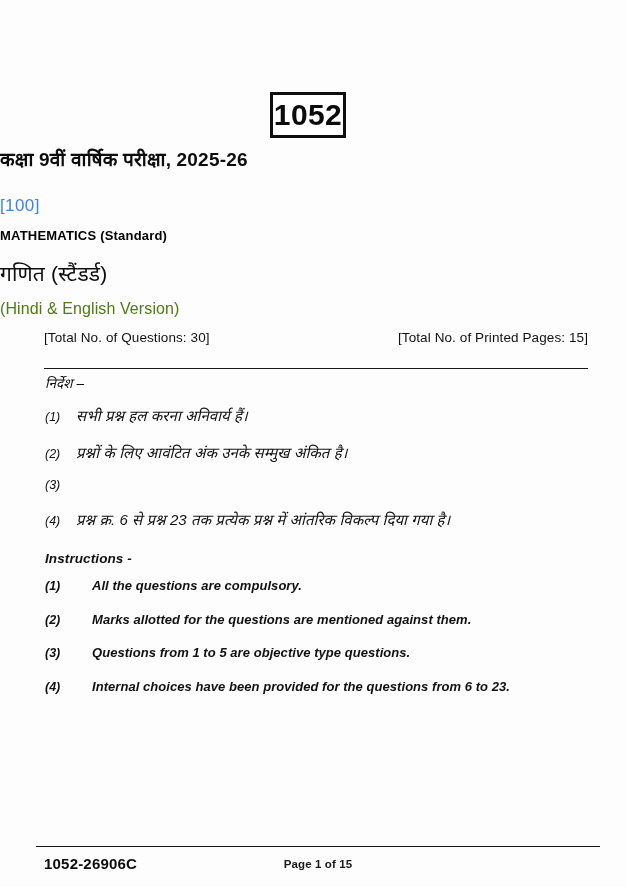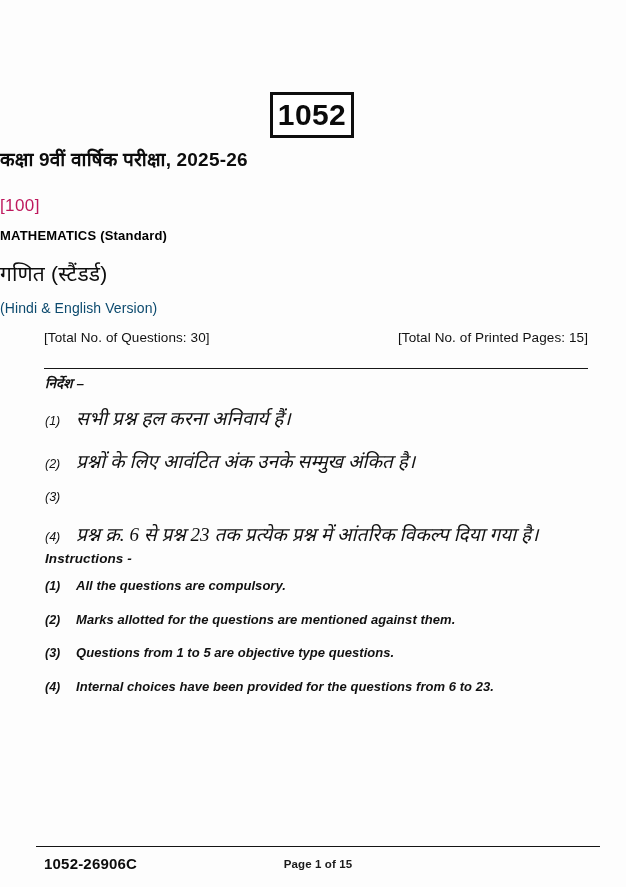--- a/index.html
+++ b/index.html
@@ -47,21 +47,21 @@
     color: #333;
     position: relative;
     top: -1px;
   }
 
   
   .code-box {
     position: absolute;
     left: 270px;
     top: 92px;
-    width: 84px;
+    width: 76px;
     height: 46px;
     border: 3px solid #0e0e0e;
     box-sizing: border-box;
     display: flex;
     align-items: center;
     justify-content: center;
     background: #fff;
   }
   .code-box-inner {
     font-size: 30px;
@@ -84,45 +84,45 @@
     font-weight: 700;
     letter-spacing: 0.2px;
     color: #0d0d0d;
   }
 
   .paper-code {
     top: 196px;
     font-size: 17px;
     font-weight: 400;
     letter-spacing: 0.4px;
-    color: #be185d;
+    color: #3b82f6;
   }
 
   .subject-en {
     top: 228px;
     font-size: 13px;
     font-weight: 700;
     letter-spacing: 0.2px;
     color: #000000;
   }
 
   .subject-hi {
     top: 259px;
     font-size: 21px;
     font-weight: 500;
     letter-spacing: 0.2px;
     color: #0d0d0d;
   }
 
   .version-line {
     top: 300px;
-    font-size: 14px;
+    font-size: 16px;
     font-weight: 400;
     letter-spacing: 0.1px;
-    color: #0c4a6e;
+    color: #4d7c0f;
   }
 
   
   .meta {
     position: absolute;
     left: 44px;
     right: 38px;
     font-size: 13.5px;
     color: #111;
     letter-spacing: 0.1px;
@@ -149,21 +149,21 @@
   .sec-heading {
     position: absolute;
     left: 45px;
     font-size: 13.5px;
     color: #111;
     letter-spacing: 0.1px;
   }
   .sec-heading.hi {
     top: 374px;
     font-style: italic;
-    font-weight: 700;
+    font-weight: 400;
   }
   .sec-heading.en {
     top: 551px;
     font-style: italic;
     font-weight: 600;
   }
 
   .inst-list {
     position: absolute;
     left: 45px;
@@ -193,26 +193,26 @@
   .inst-list.en .inst-num { font-weight: 700; }
 
   .inst-text {
     font-size: 13px;
     font-style: italic;
     color: #111;
     letter-spacing: 0.05px;
   }
   .inst-list.hi .inst-text {
     font-weight: 500;
-    font-size: 19px;
-    font-family: Liberation Serif, serif;
+    font-size: 15px;
   }
   .inst-list.en .inst-text {
     font-weight: 700;
     font-size: 13px;
+    margin-left: 16px;
   }
 
   
   .footer-rule {
     position: absolute;
     left: 36px;
     right: 26px;
     top: 846px;
     height: 0;
     border-top: 1.8px solid #141414;

